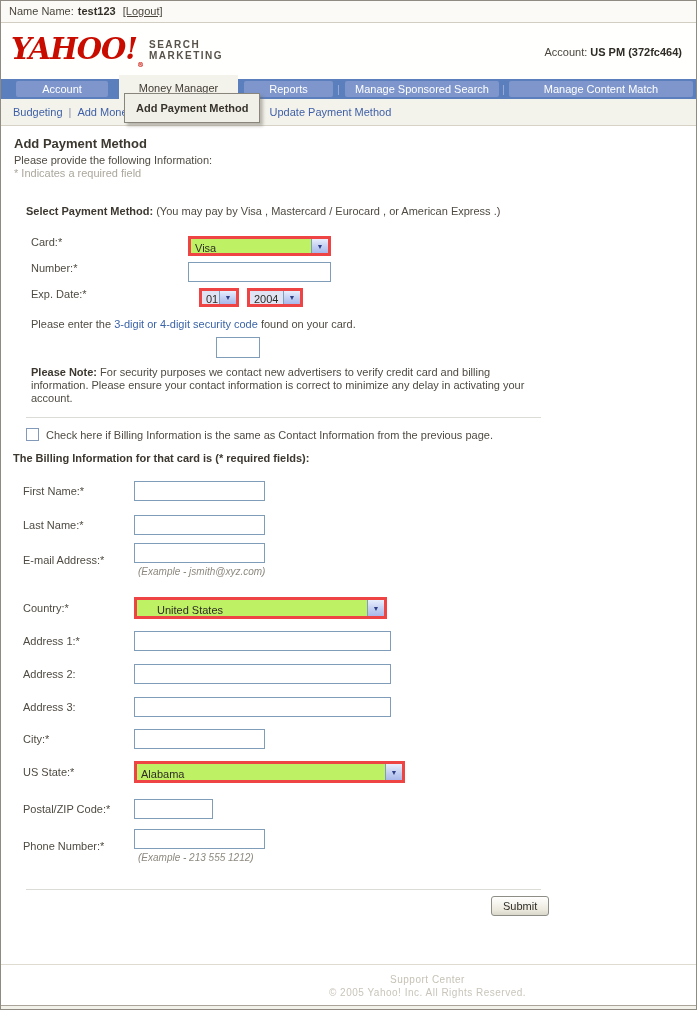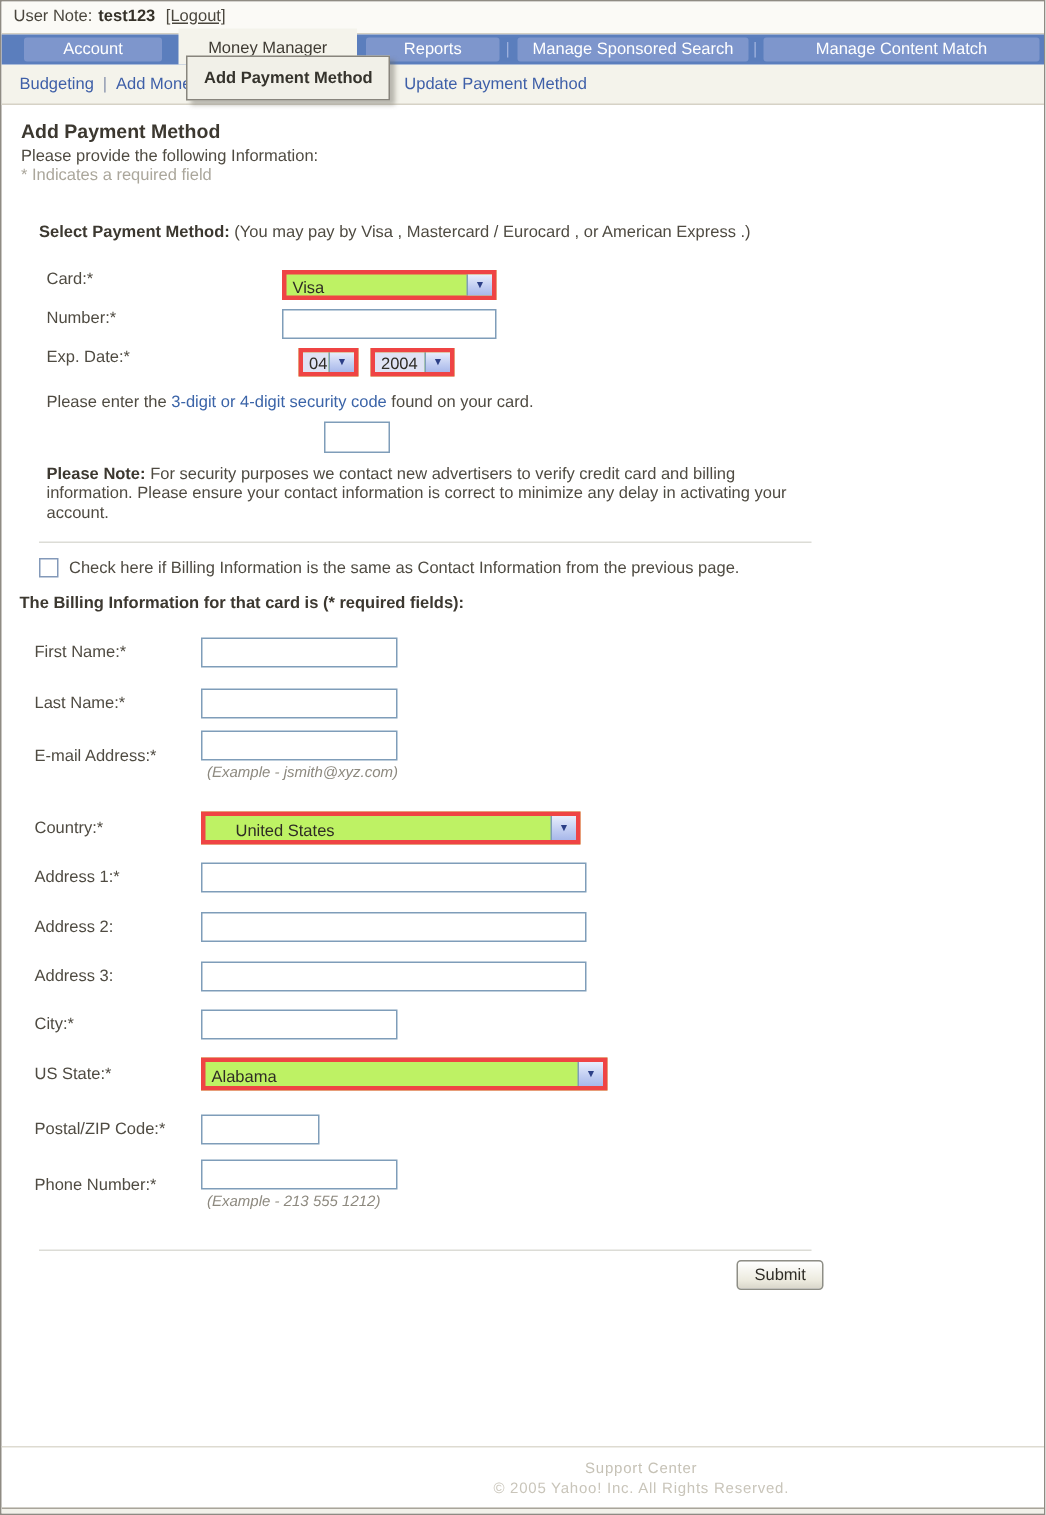--- a/index.html
+++ b/index.html
@@ -88,24 +88,36 @@
   .support{color:#c6c2b6;cursor:pointer;text-decoration:none;display:inline-block;}
   .copyright{color:#c9c5ba;}
   .footer-edge{position:absolute;left:0;right:0;bottom:0;height:4px;background:#f2f1ea;border-top:1px solid #a9a59b;}
 </style>
 </head>
 <body>
 
 <div class="window">
 
   <div class="user-bar">
-    <span>User Note:</span><span class="uname">test123</span>
+    <span>Name Name:</span><span class="uname">test123</span>
     <a class="logout">[Logout]</a>
   </div>
 
+  <div class="header">
+    <div class="logo-row">
+      <div class="logo"><span>YAHOO!</span><span class="reg">®</span></div>
+      <div class="logo-tagline">
+        <div>SEARCH</div>
+        <div>MARKETING</div>
+      </div>
+    </div>
+    <div class="account">
+      <span>Account:</span><b>US PM (372fc464)</b>
+    </div>
+  </div>
 
   <div class="nav-wrap">
     <div class="nav-bar">
       <div class="nav-pill pill-account">Account</div>
       <div class="nav-pill pill-reports">Reports</div>
       <span class="nav-sep sep1">|</span>
       <div class="nav-pill pill-mss">Manage Sponsored Search</div>
       <span class="nav-sep sep2">|</span>
       <div class="nav-pill pill-mcm">Manage Content Match</div>
       <div class="tab-active">Money Manager</div>
@@ -134,21 +146,21 @@
     </div>
 
     <div class="form-row mt6">
       <span class="lbl">Number:*</span>
       <input class="txt w143" value="" style="">
     </div>
 
     <div class="form-row mt6">
       <span class="lbl">Exp. Date:*</span>
       <div class="xsel small sel-month">
-        <span class="xsel-text">04</span>
+        <span class="xsel-text">01</span>
         <span class="xsel-arrow">▼</span>
       </div>
       <div class="xsel small sel-year">
         <span class="xsel-text">2004</span>
         <span class="xsel-arrow">▼</span>
       </div>
     </div>
 
     <div class="security-line">
       <span>Please enter the </span><a class="link">3-digit or 4-digit security code</a><span> found on your card.</span>

